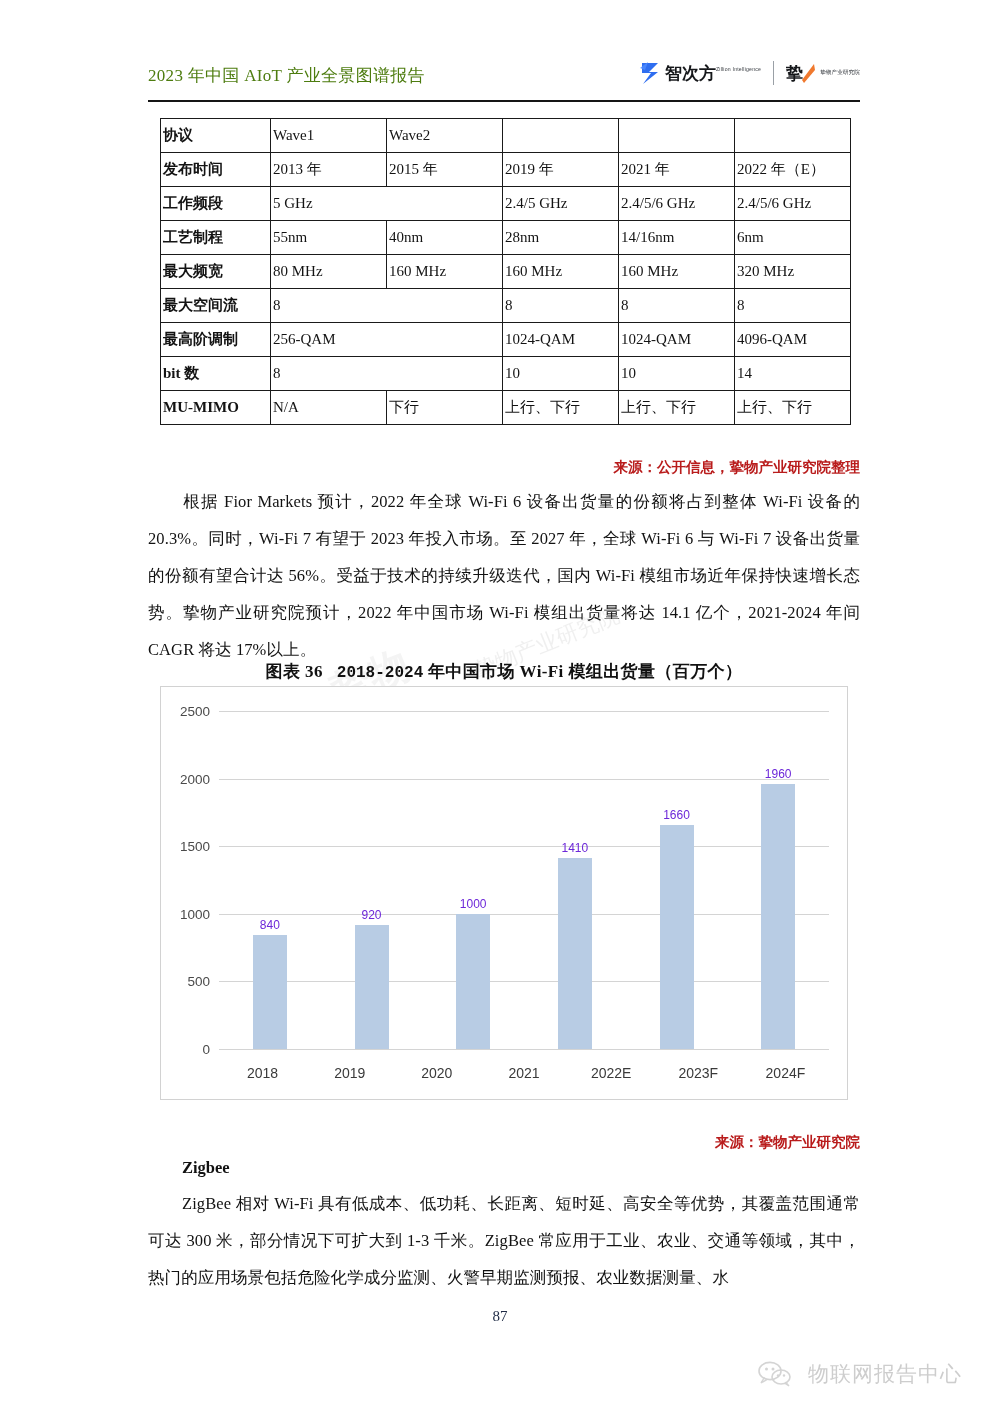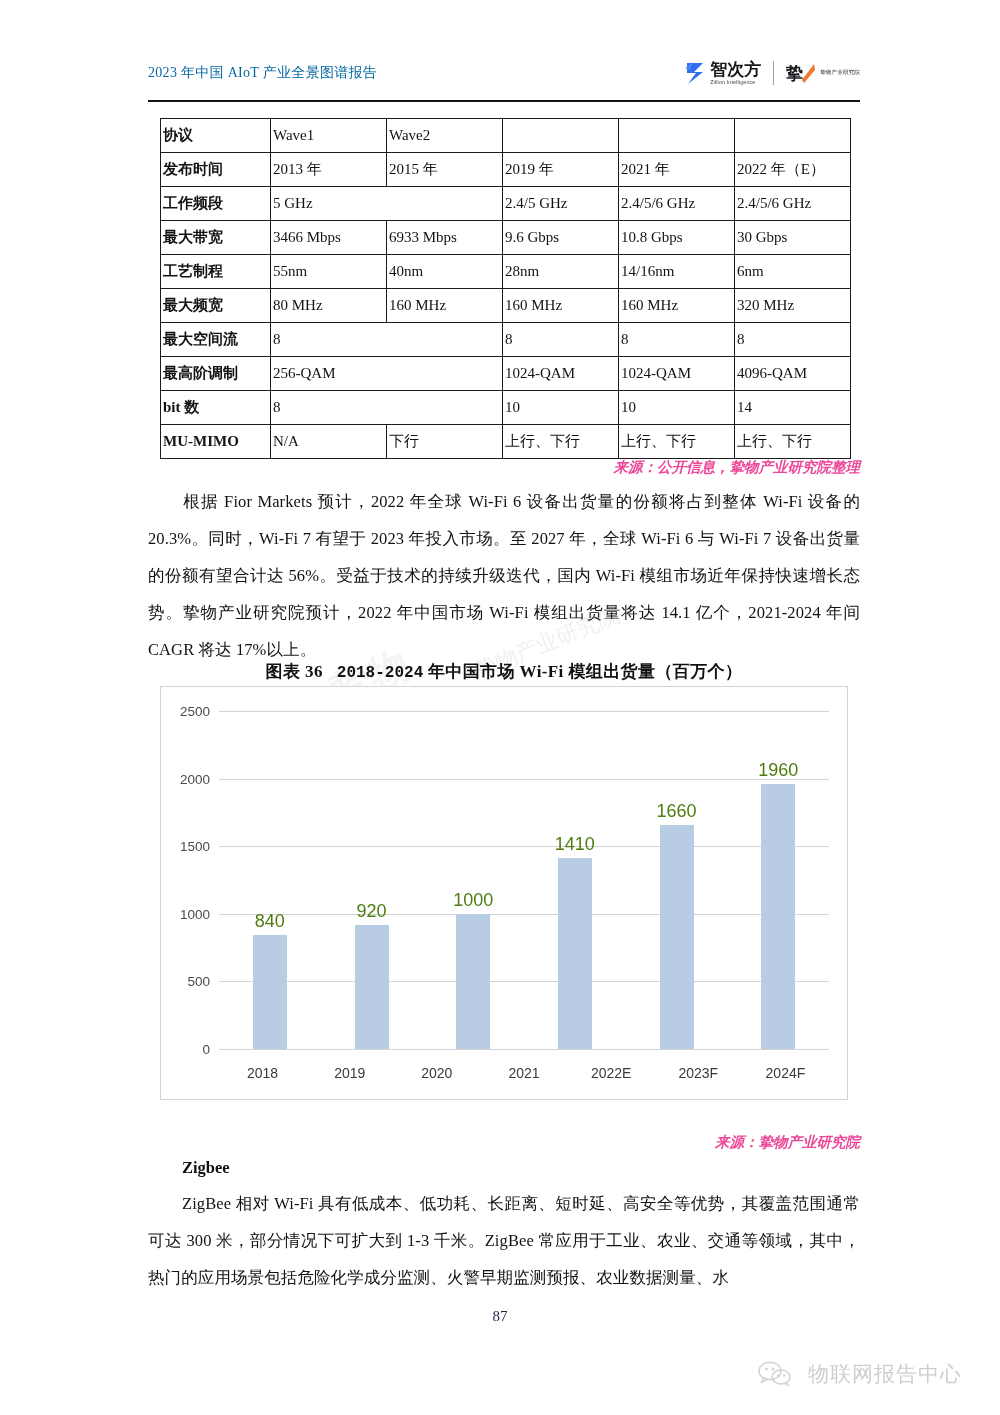--- a/index.html
+++ b/index.html
@@ -26,41 +26,41 @@
     position: absolute;
     top: 58px;
     left: 148px;
     width: 712px;
     height: 44px;
     display: flex;
     align-items: flex-start;
     justify-content: space-between;
   }
   .header-title {
-    font-size: 14px;
+    font-size: 17px;
     letter-spacing: 0.3px;
-    color: #0369a1;
+    color: #4d7c0f;
     white-space: nowrap;
     padding-top: 6px;
   }
   .logo-block {
     display: flex;
     align-items: center;
     gap: 9px;
     padding-top: 2px;
   }
   .logo-mark {
     display: block;
   }
   .logo-left {
     display: flex;
     align-items: center;
     gap: 4px;
   }
-  .logo-left-text { display: flex; flex-direction: column; line-height: 1; }
+  .logo-left-text { display: flex; flex-direction: row; line-height: 1; }
   .logo-cn {
     font-family: "Liberation Sans", sans-serif;
     font-weight: bold;
     font-size: 17px;
     color: #15171a;
     letter-spacing: 0px;
   }
   .logo-en {
     font-family: "Liberation Sans", sans-serif;
     font-size: 5.2px;
@@ -127,23 +127,22 @@
   .col4 { width: 116px; }
   .col5 { width: 116px; }
 
   
   .source-line {
     position: absolute;
     width: 712px;
     left: 148px;
     text-align: right;
     font-size: 14.5px;
-    font-style: italic;
     font-weight: bold;
-    color: #ec4899;
+    color: #b91c1c;
     font-family: "Liberation Serif", serif;
   }
   .source-table { top: 458px; }
   .source-chart { top: 1133px; }
 
   
   .para {
     position: absolute;
     left: 148px;
     width: 712px;
@@ -226,22 +225,22 @@
     flex-direction: column;
     align-items: center;
     justify-content: flex-end;
   }
   .bar {
     width: 34px;
     background: #b8cce4;
   }
   .bar-label {
     position: absolute;
-    font-size: 18px;
-    color: #4d7c0f;
+    font-size: 12px;
+    color: #6d28d9;
     font-family: "Liberation Sans", sans-serif;
     white-space: nowrap;
   }
   .xlabels {
     position: absolute;
     left: 58px;
     right: 18px;
     bottom: 18px;
     display: flex;
     justify-content: center;
@@ -364,28 +363,20 @@
           <td>2019 年</td>
           <td>2021 年</td>
           <td>2022 年（E）</td>
         </tr>
         <tr>
           <td class="rowhead">工作频段</td>
           <td colspan="2">5 GHz</td>
           <td>2.4/5 GHz</td>
           <td>2.4/5/6 GHz</td>
           <td>2.4/5/6 GHz</td>
-        </tr>
-        <tr>
-          <td class="rowhead">最大带宽</td>
-          <td>3466 Mbps</td>
-          <td>6933 Mbps</td>
-          <td>9.6 Gbps</td>
-          <td>10.8 Gbps</td>
-          <td>30 Gbps</td>
         </tr>
         <tr>
           <td class="rowhead">工艺制程</td>
           <td>55nm</td>
           <td>40nm</td>
           <td>28nm</td>
           <td>14/16nm</td>
           <td>6nm</td>
         </tr>
         <tr>

